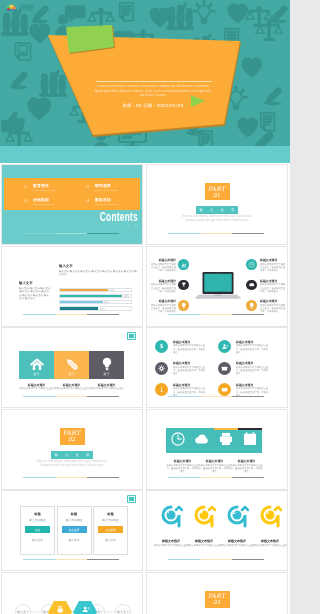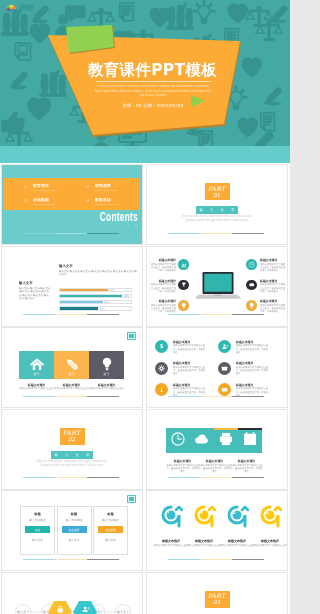--- a/index.html
+++ b/index.html
@@ -271,21 +271,20 @@
       <g fill="#2e8b86" opacity=".55">
         <rect x="17" y="2.6" width="2.2" height="4.2"></rect>
           <rect x="19.8" y="2.6" width="2.2" height="4.2"></rect>
         <rect x="22.6" y="2.6" width="2.2" height="4.2"></rect>
           <rect x="25.4" y="2.6" width="2.2" height="4.2"></rect>
         <rect x="28.2" y="2.6" width="2.2" height="4.2"></rect>
         <rect x="17" y="7.6" width="13.4" height="1"></rect>
       </g>
     </svg>
 
-    <div class="hero-title">教育课件PPT模板</div>
     <div class="hero-rule"></div>
     <div class="hero-lorem">Lorem ipsum dolor sit amet, consectetuer adipiscing elit.Aenean commodo ligula eget dolor. Aenean massa. Cum sociis natoque penatibus et magnis dis parturient montes</div>
     <div class="hero-meta">讲师：XX   日期：20XX/XX/XX</div>
     <div class="hero-play"></div>
   </div>
 
   <div class="grid">
 
     <div class="slide s2 col0 r0">
       <div class="panel" id="contents-panel">

